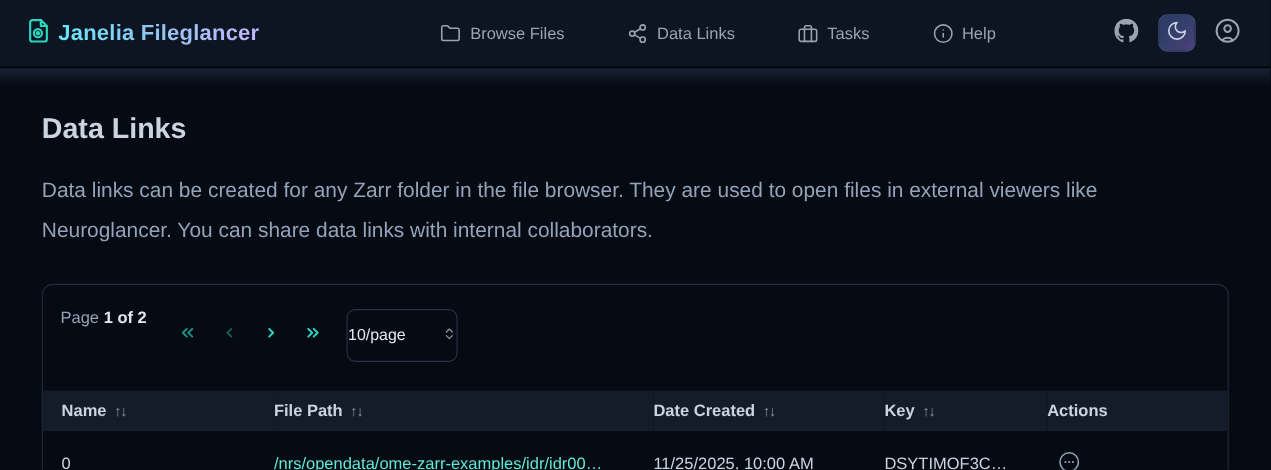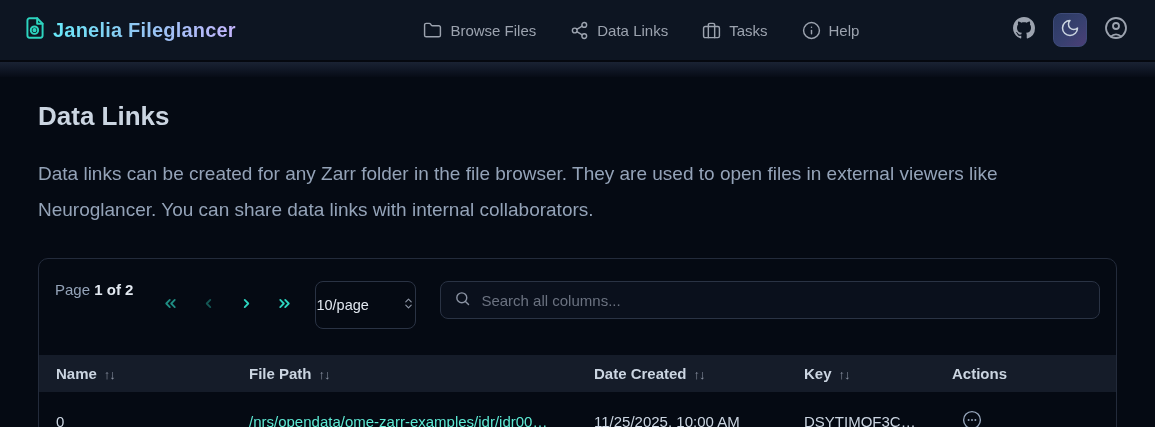--- a/index.html
+++ b/index.html
@@ -15,21 +15,21 @@
     display:flex; align-items:center;
     padding:0 22px; gap:16px;
   }
   .brand { display:flex; align-items:center; gap:5px; }
   .brand-title {
     font-size:20px; font-weight:bold; letter-spacing:.2px;
     background:linear-gradient(90deg,#67e8f9 0%,#8fc7f2 45%,#c4b5fd 100%);
     -webkit-background-clip:text; background-clip:text; color:transparent;
   }
   .main-nav { display:flex; align-items:center; gap:34px; margin:0 auto; padding-left:40px; }
-  .nav-item { display:flex; align-items:center; gap:8px; color:#9ca3af; font-size:15px; cursor:pointer; }
+  .nav-item { display:flex; align-items:center; gap:8px; color:#9ca3af; font-size:15px; cursor:pointer;margin-left:23px; }
   .nav-item svg { display:block; }
   .right-icons { display:flex; align-items:center; gap:12px; }
   .icon-btn { width:34px; height:34px; display:flex; align-items:center; justify-content:center; border-radius:8px; cursor:pointer; }
   .theme-btn {
     background:linear-gradient(135deg,#2b3a63 0%,#37406f 55%,#4c3f77 100%);
     border:1px solid #3d4a78;
   }
   
   .scroll-band { height:17px; background:linear-gradient(180deg,#1a2233 0%,#111827 45%,#070c16 100%); border-top:2px solid #05080f; }
   
@@ -202,29 +202,20 @@
         </div>
       </div>
       <div class="page-size">
         <span>10/page</span>
         <span>
           <svg width="13" height="13" viewBox="0 0 24 24" fill="none" stroke="#8b93a3" stroke-width="2.2" stroke-linecap="round" stroke-linejoin="round">
             <path d="m7 9 5-5 5 5"></path>
               <path d="m7 15 5 5 5-5"></path>
           </svg>
         </span>
-      </div>
-      <div class="search-box">
-        <span>
-          <svg width="17" height="17" viewBox="0 0 24 24" fill="none" stroke="#8b93a3" stroke-width="2" stroke-linecap="round" stroke-linejoin="round">
-            <circle cx="11" cy="11" r="7"></circle>
-              <line x1="20.5" y1="20.5" x2="16.2" y2="16.2"></line>
-          </svg>
-        </span>
-        <input type="text" placeholder="Search all columns..." style="">
       </div>
     </div>
 
     <table>
       <colgroup>
         <col class="col-name">
           <col class="col-path">
           <col class="col-date">
           <col class="col-key">
           <col class="col-actions">

